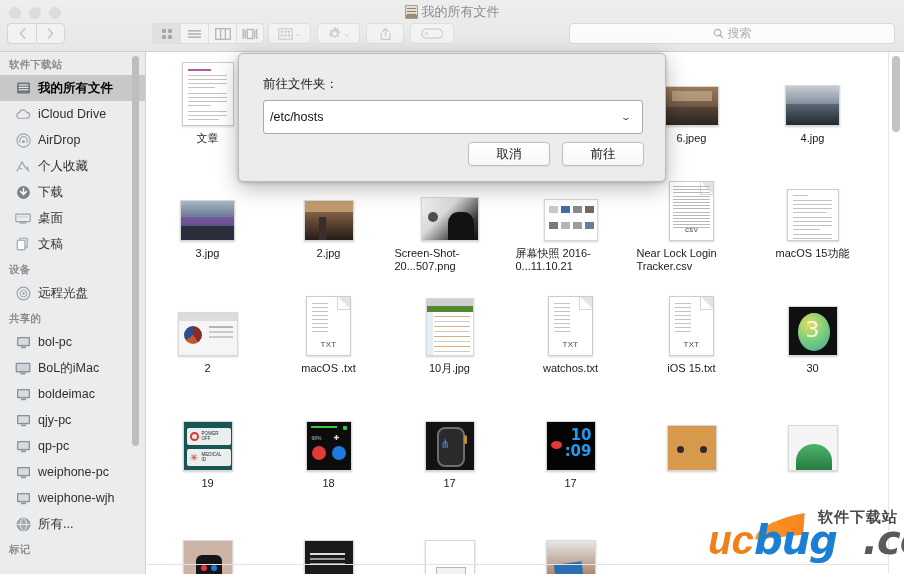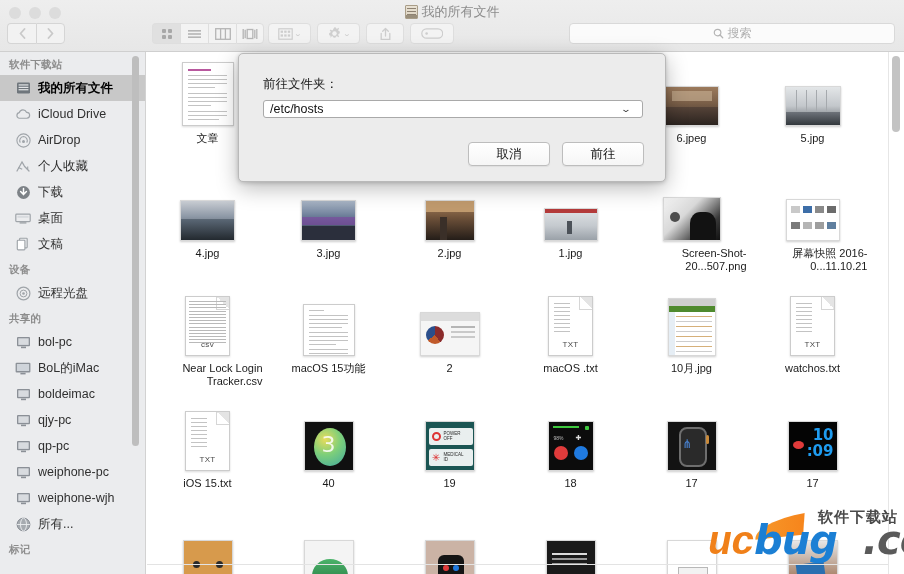--- a/index.html
+++ b/index.html
@@ -121,21 +121,21 @@
   #grid {
     position: absolute; left: 0; top: 0; width: 741px;
     display: flex; flex-wrap: wrap;
   }
   .cell {
     width: 121px; height: 115px; padding-top: 8px;
     display: flex; flex-direction: column; align-items: center;
   }
   .thumbwrap { height: 66px; display: flex; align-items: flex-end; justify-content: center; }
   .label {
-    margin-top: 6px; font-size: 11px; color: #1a1a1a; text-align: right;
+    margin-top: 6px; font-size: 11px; color: #1a1a1a; text-align: left;
     line-height: 13px; max-width: 110px; word-break: break-word;
   }
 
   
   .photo {
     border: 1px solid #d8d8d8; background: #cfcfcf;
     box-shadow: 0 1px 2px rgba(0,0,0,.20);
     overflow: hidden; position: relative;
   }
   
@@ -169,21 +169,21 @@
   #dialog {
     position: absolute; left: 238px; top: 53px; width: 428px; height: 129px;
     background: #ececec;
     border: 1px solid #b9b9b9;
     border-radius: 5px;
     box-shadow: 0 6px 22px rgba(0,0,0,.28), 0 1px 4px rgba(0,0,0,.18);
     z-index: 50;
   }
   #dlg-label { position: absolute; left: 24px; top: 22px; font-size: 12.5px; color: #1b1b1b; }
   #dlg-combo {
-    position: absolute; left: 24px; top: 46px; width: 380px; height: 18px;
+    position: absolute; left: 24px; top: 46px; width: 380px; height: 34px;
     background: #ffffff; border: 1px solid #a9a9a9; border-radius: 3px;
     display: flex; align-items: center;
   }
   #dlg-input {
     border: none; outline: none; background: transparent;
     font-family: "Liberation Sans", sans-serif; font-size: 12.5px; color: #111;
     padding-left: 6px; width: 350px; height: 20px;
   }
   #dlg-arrow {
     width: 24px; height: 20px; display: flex; align-items: center; justify-content: center;
@@ -581,29 +581,20 @@
       <div class="cell">
         <div class="thumbwrap">
           <div class="photo" style="width:54px;height:40px;background:linear-gradient(to bottom,#9c7a5c 0%,#7a5f48 42%,#3a2f2a 100%);">
             <div style="position:absolute;left:0;bottom:0;width:100%;height:48%;background:linear-gradient(to bottom,#554338,#2c2420);"></div>
             <div style="position:absolute;left:6px;top:4px;width:40px;height:10px;background:#c2a98d;opacity:.7;"></div>
           </div>
         </div>
         <div class="label">6.jpeg</div>
       </div>
 
-      <div class="cell">
-        <div class="thumbwrap">
-          <div class="photo" style="width:56px;height:40px;background:linear-gradient(to bottom,#e3e6e8 0%,#c3c7cb 50%,#5d6267 100%);">
-            <div style="position:absolute;left:0;bottom:0;width:100%;height:35%;background:linear-gradient(to bottom,#6e737a,#33383d);"></div>
-            <div style="position:absolute;left:10px;top:3px;width:1px;height:22px;background:#a5a9ad;box-shadow:10px 0 0 #a5a9ad, 20px 0 0 #a5a9ad, 30px 0 0 #a5a9ad;"></div>
-          </div>
-        </div>
-        <div class="label">5.jpg</div>
-      </div>
 
       <div class="cell">
         <div class="thumbwrap">
           <div class="photo" style="width:55px;height:41px;background:linear-gradient(to bottom,#c8ccd2 0%,#8d98a6 40%,#2f3742 100%);">
             <div style="position:absolute;left:0;bottom:0;width:100%;height:55%;background:linear-gradient(to bottom,#5b6876,#23292f);"></div>
           </div>
         </div>
         <div class="label">4.jpg</div>
       </div>
 
@@ -620,29 +611,20 @@
       <div class="cell">
         <div class="thumbwrap">
           <div class="photo" style="width:50px;height:41px;background:linear-gradient(to bottom,#a9815b 0%,#6b4f38 45%,#241d18 100%);">
             <div style="position:absolute;left:0;top:0;width:100%;height:28%;background:#c09a6e;"></div>
             <div style="position:absolute;left:14px;bottom:0;width:7px;height:60%;background:#3a2f28;"></div>
           </div>
         </div>
         <div class="label">2.jpg</div>
       </div>
 
-      <div class="cell">
-        <div class="thumbwrap">
-          <div class="photo" style="width:54px;height:33px;background:linear-gradient(to bottom,#e0e3e6 0%,#c4c9ce 55%,#9aa1a8 100%);">
-            <div style="position:absolute;left:0;top:0;width:100%;height:14%;background:#b33a3a;"></div>
-            <div style="position:absolute;left:22px;top:40%;width:5px;height:40%;background:#4c5259;"></div>
-          </div>
-        </div>
-        <div class="label">1.jpg</div>
-      </div>
 
       <div class="cell">
         <div class="thumbwrap">
           <div class="photo" style="width:58px;height:44px;background:linear-gradient(135deg,#f4f4f4 0%,#d8d8d8 38%,#3a3a3a 75%,#111 100%);">
             <div style="position:absolute;right:4px;bottom:0;width:26px;height:66%;background:#121212;border-radius:40% 40% 0 0;"></div>
             <div style="position:absolute;left:6px;top:14px;width:10px;height:10px;border-radius:50%;background:#4d4d4d;"></div>
           </div>
         </div>
         <div class="label">Screen-Shot-20...507.png</div>
       </div>
@@ -797,21 +779,21 @@
         <div class="label">iOS 15.txt</div>
       </div>
 
       <div class="cell">
         <div class="thumbwrap">
           <div class="photo" style="width:50px;height:50px;background:#101010;">
             <div style="position:absolute;left:9px;top:6px;width:32px;height:38px;border-radius:50%;background:radial-gradient(circle at 35% 30%, #e8dc5c 0%, #7ecf7a 45%, #3fa9a0 100%);"></div>
             <div style="position:absolute;left:17px;top:12px;font-size:22px;color:#ffffff;font-family:'DejaVu Sans',sans-serif;line-height:1;opacity:.85;">3</div>
           </div>
         </div>
-        <div class="label">40</div>
+        <div class="label">30</div>
       </div>
 
       <div class="cell">
         <div class="thumbwrap">
           <div class="photo" style="width:50px;height:50px;background:#1b5553;">
             <div style="position:absolute;left:3px;top:6px;width:44px;height:17px;background:#e9efef;border-radius:2px;"></div>
             <div style="position:absolute;left:3px;top:27px;width:44px;height:17px;background:#e9efef;border-radius:2px;"></div>
             <div style="position:absolute;left:6px;top:10px;width:9px;height:9px;border-radius:50%;border:2px solid #d33;"></div>
             <div style="position:absolute;left:6px;top:31px;width:9px;height:9px;color:#d33;font-size:10px;line-height:9px;text-align:center;">✳</div>
             <div style="position:absolute;left:18px;top:9px;font-size:4.5px;color:#2b2b2b;line-height:5px;">POWER<br>OFF</div>

